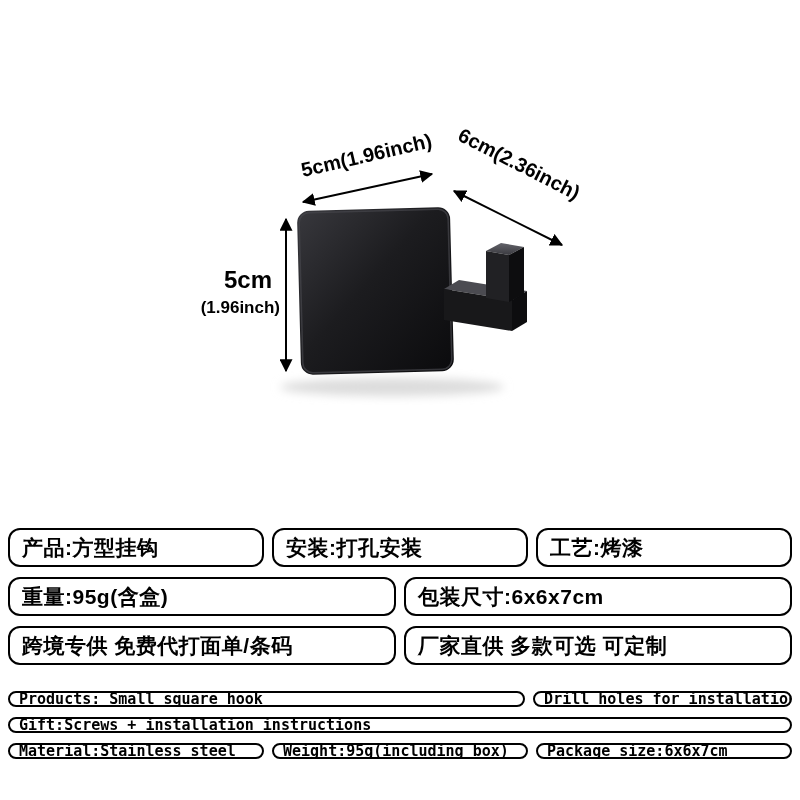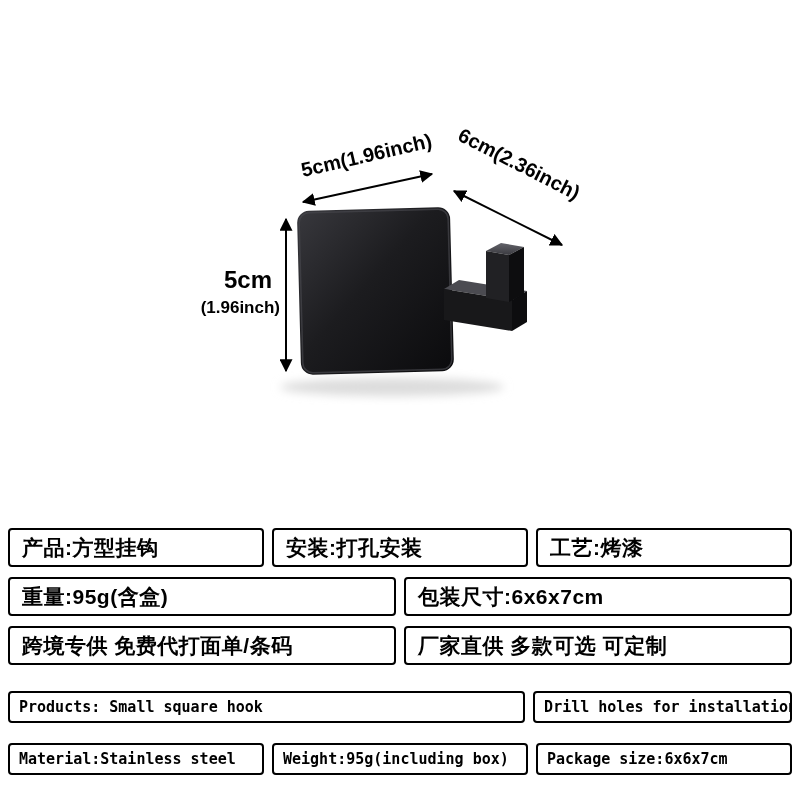--- a/index.html
+++ b/index.html
@@ -9,38 +9,38 @@
     background:#ffffff;
     overflow:hidden;
     font-family:"Liberation Sans", sans-serif;
     color:#000;
   }
   .hero{position:absolute;left:0;top:0;width:800px;height:520px;}
   .specs{position:absolute;left:8px;top:528px;width:784px;}
   .row{display:flex;gap:8px;margin-bottom:10px;}
   .box{
     border:2px solid #000;
-    border-radius:4px;
+    border-radius:12px;
     display:flex;
     align-items:center;
     box-sizing:border-box;
     background:#fff;
     flex:1;
     white-space:nowrap;
     overflow:hidden;
   }
   .box.cn{
     height:39px;
     font-size:21px;
     font-weight:bold;
     padding:0 12px;
     letter-spacing:0.5px;
   }
   .box.en{
-    height:32px;
+    height:16px;
     font-family:"DejaVu Sans Mono", monospace;
     font-size:15px;
     font-weight:bold;
     padding:0 9px;
   }
   .box.w2{flex:2.09;}
   svg text{fill:#000;}
   .dim-line{stroke:#000;stroke-width:2;}
 </style>
 </head>
@@ -122,20 +122,21 @@
       <div class="box cn">跨境专供 免费代打面单/条码</div>
       <div class="box cn">厂家直供 多款可选 可定制</div>
     </div>
 
     <div class="row">
       <div class="box en w2">Products: Small square hook</div>
       <div class="box en">Drill holes for installation</div>
     </div>
 
     <div class="row">
+      <div class="box en w2">Gift:Screws + installation instructions</div>
     </div>
 
     <div class="row">
       <div class="box en">Material:Stainless steel</div>
       <div class="box en">Weight:95g(including box)</div>
       <div class="box en">Package size:6x6x7cm</div>
     </div>
 
   </div>
 </div>

